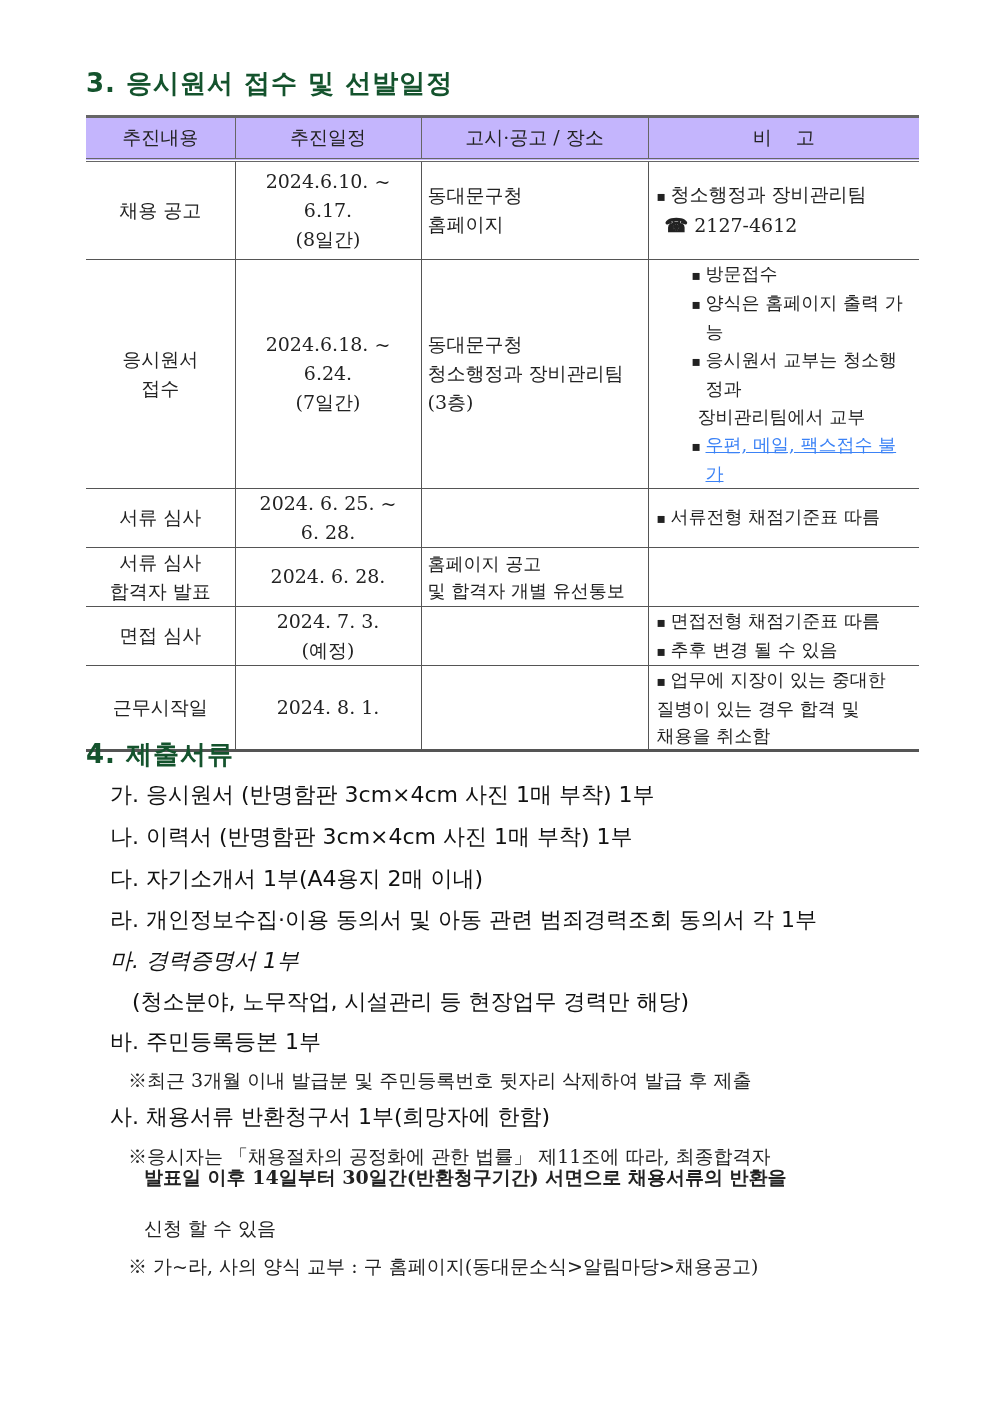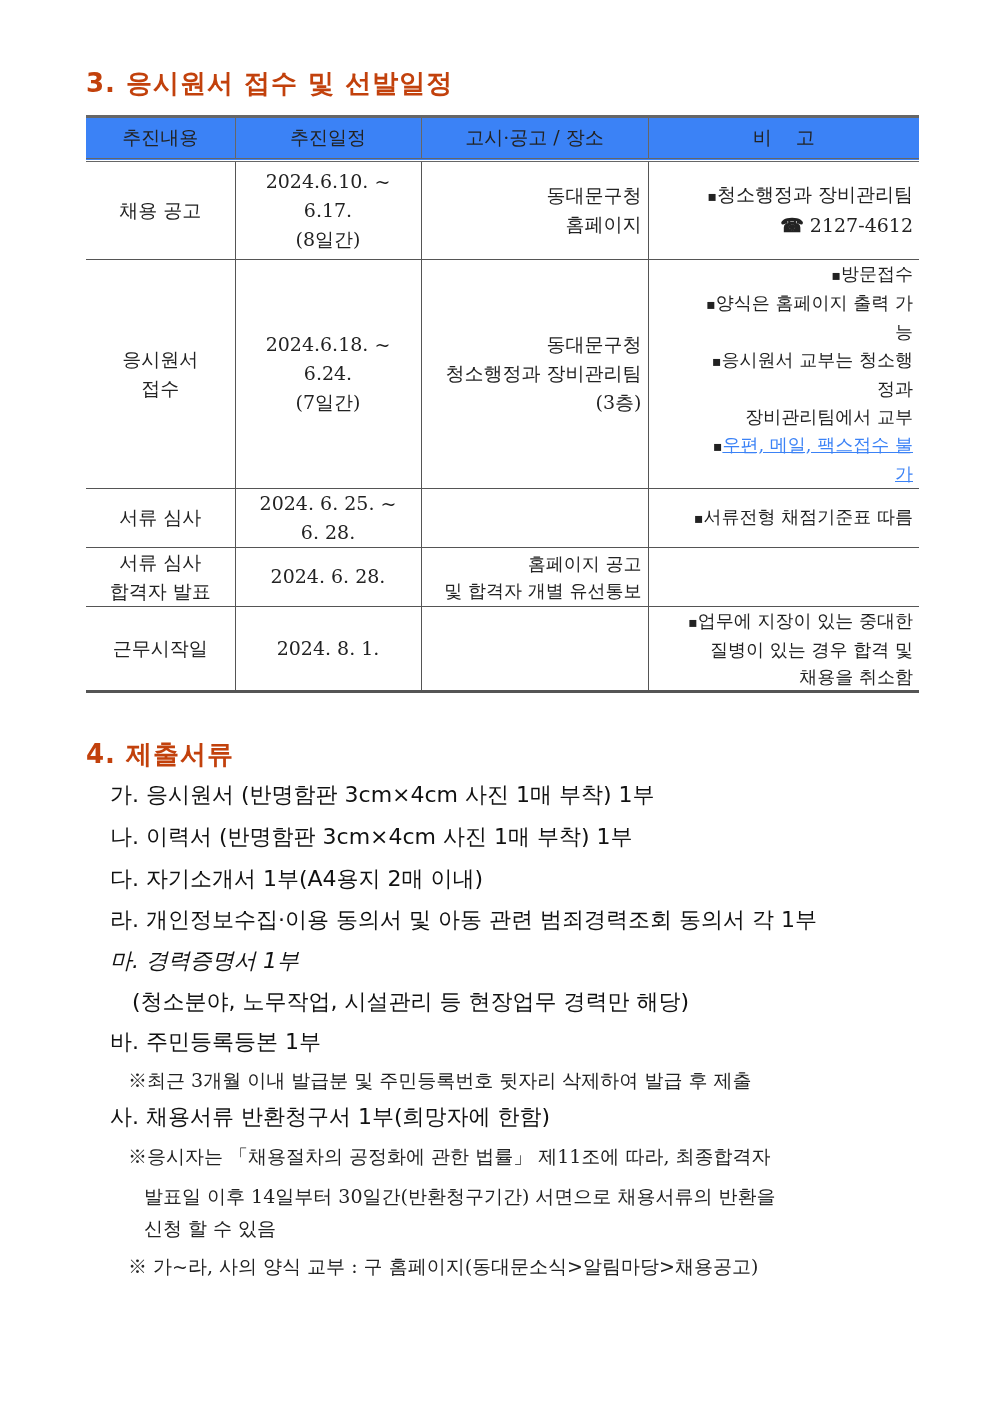--- a/index.html
+++ b/index.html
@@ -1,50 +1,50 @@
 <!DOCTYPE html>
 <html><head>
 <meta charset="utf-8">
 <style>
   html, body { margin: 0; padding: 0; background: #ffffff; }
   body { width: 992px; height: 1403px; position: relative; overflow: hidden; color: #111; }
 
   .h-section {
     position: absolute; left: 86px;
     font-family: "DejaVu Sans", "Liberation Sans", sans-serif;
-    font-weight: bold; font-size: 26px; letter-spacing: 1px; color: #c2410c;
+    font-weight: bold; font-size: 26px; letter-spacing: 1px; color: #14532d;
   }
   #h3 { top: 66px; }
   #h4 { top: 737px; }
 
   table.sched {
     position: absolute; left: 86px; top: 115px; width: 833px;
     border-collapse: collapse; table-layout: fixed;
     font-family: "DejaVu Serif", "Liberation Serif", serif;
     font-size: 19px; color: #222;
   }
   table.sched col.c1 { width: 149px; }
   table.sched col.c2 { width: 186px; }
   table.sched col.c3 { width: 227px; }
   table.sched col.c4 { width: 271px; }
   table.sched th {
-    background: #3b82f6; font-weight: normal; height: 38px;
+    background: #c4b5fd; font-weight: normal; height: 38px;
     border-top: 3px solid #666; border-bottom: 4px double #666;
     border-left: 1px solid #666; border-right: 1px solid #666;
     text-align: center; color: #222;
   }
   table.sched th:first-child, table.sched td:first-child { border-left: none; }
   table.sched th:last-child, table.sched td:last-child { border-right: none; }
   table.sched td {
     border: 1px solid #555; vertical-align: middle; line-height: 29px;
     padding: 0 6px;
   }
   table.sched tr:last-child td { border-bottom: 3px solid #555; }
   td.center { text-align: center; }
-  td.left { text-align: right; padding-left: 8px; margin-left: 12px; }
+  td.left { text-align: left; padding-left: 8px; margin-left: 12px; }
   .note-line { display: block; padding-left: 16px; text-indent: -14px; }
   .note-line .bullet { display: inline-block; width: 14px; text-indent: 0; font-size: 14px; }
   .link-blue { color: #3b82f6; text-decoration: underline; }
   .phone { font-weight: bold; }
 
   .doc-list {
     position: absolute; left: 86px; top: 780px; width: 840px;
     font-family: "DejaVu Sans", "Liberation Sans", sans-serif;
     font-size: 22px; color: #111;
   }
@@ -137,20 +137,32 @@
         <span style="display:block">합격자 발표</span>
       </td>
       <td class="center"><span>2024. 6. 28.</span></td>
       <td class="left" style="font-size:18px; line-height:27px;">
         <span style="display:block">홈페이지 공고</span>
         <span style="display:block">및 합격자 개별 유선통보</span>
       </td>
       <td class="left"></td>
     </tr>
 
+    <tr style="height:59px;">
+      <td class="center"><span>면접 심사</span></td>
+      <td class="center">
+        <span style="display:block">2024. 7. 3.</span>
+        <span style="display:block">(예정)</span>
+      </td>
+      <td class="left"></td>
+      <td class="left" style="font-size:18px; line-height:28px;">
+        <span class="note-line"><span class="bullet">▪</span><span>면접전형 채점기준표 따름</span></span>
+        <span class="note-line"><span class="bullet">▪</span><span>추후 변경 될 수 있음</span></span>
+      </td>
+    </tr>
 
 
     <tr style="height:83px;">
       <td class="center"><span>근무시작일</span></td>
       <td class="center"><span>2024. 8. 1.</span></td>
       <td class="left"></td>
       <td class="left" style="font-size:18px; line-height:27px;">
         <span class="note-line"><span class="bullet">▪</span><span>업무에 지장이 있는 중대한</span></span>
         <span class="note-line" style="padding-left:16px;"><span>질병이 있는 경우 합격 및</span></span>
         <span class="note-line" style="padding-left:16px;"><span>채용을 취소함</span></span>
@@ -165,16 +177,16 @@
   <div class="doc-item" style="top:0px;">가. 응시원서 (반명함판 3cm×4cm 사진 1매 부착) 1부</div>
   <div class="doc-item" style="top:42px;">나. 이력서 (반명함판 3cm×4cm 사진 1매 부착) 1부</div>
   <div class="doc-item" style="top:84px;">다. 자기소개서 1부(A4용지 2매 이내)</div>
   <div class="doc-item" style="top:125px;">라. 개인정보수집·이용 동의서 및 아동 관련 범죄경력조회 동의서 각 1부</div>
   <div class="doc-item" style="top:166px;font-style:italic;">마. 경력증명서 1부</div>
   <div class="doc-sub" style="left:46px; top:207px;">(청소분야, 노무작업, 시설관리 등 현장업무 경력만 해당)</div>
   <div class="doc-item" style="top:247px;">바. 주민등록등본 1부</div>
   <div class="note-serif" style="left:42px; top:288px;">※최근 3개월 이내 발급분 및 주민등록번호 뒷자리 삭제하여 발급 후 제출</div>
   <div class="doc-item" style="top:322px;">사. 채용서류 반환청구서 1부(희망자에 한함)</div>
   <div class="note-serif" style="left:42px; top:364px;">※응시자는 「채용절차의 공정화에 관한 법률」 제11조에 따라, 최종합격자</div>
-  <div class="note-serif" style="left:58px; top:404px;">발표일 이후 14일부터 30일간(반환청구기간) 서면으로 채용서류의 반환을</div>
+  <div class="note-serif" style="left:58px; top:385px;font-weight:bold;">발표일 이후 14일부터 30일간(반환청구기간) 서면으로 채용서류의 반환을</div>
   <div class="note-serif" style="left:58px; top:436px;">신청 할 수 있음</div>
   <div class="note-serif" style="left:42px; top:474px;">※ 가~라, 사의 양식 교부 : 구 홈페이지(동대문소식&gt;알림마당&gt;채용공고)</div>
 </div>
 
 </body></html>

